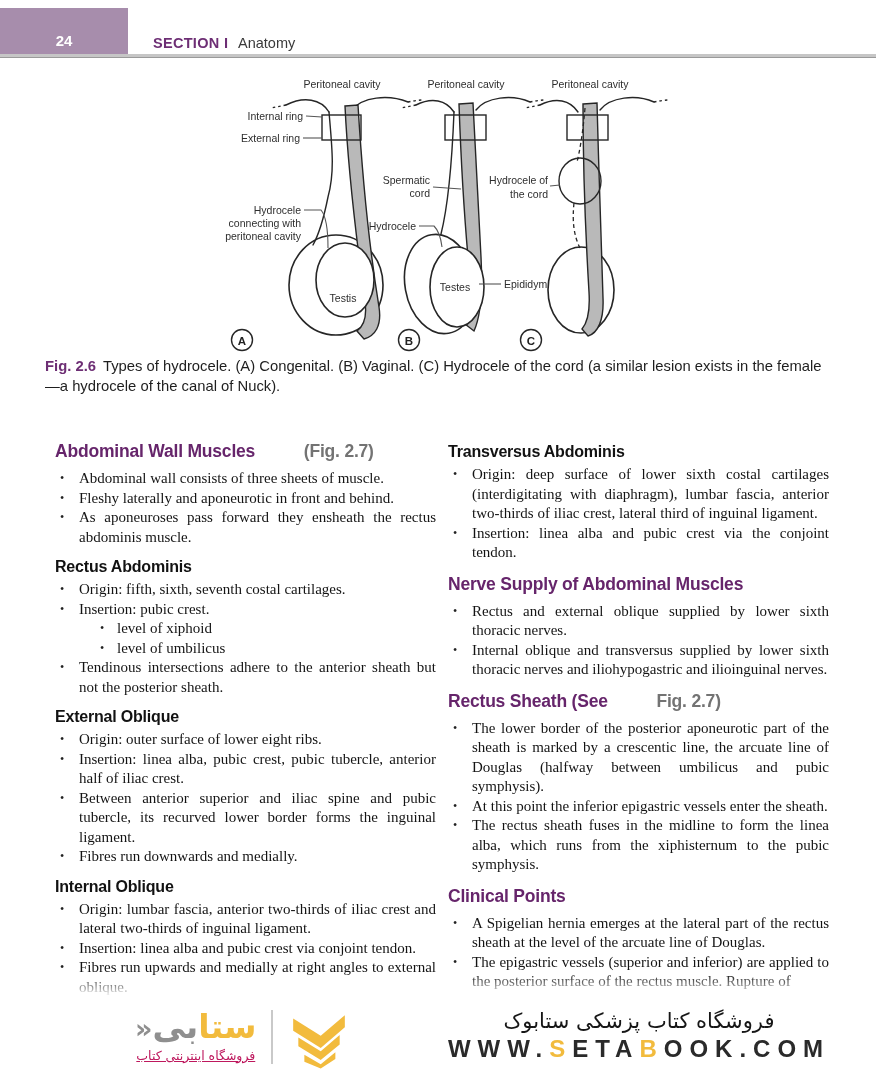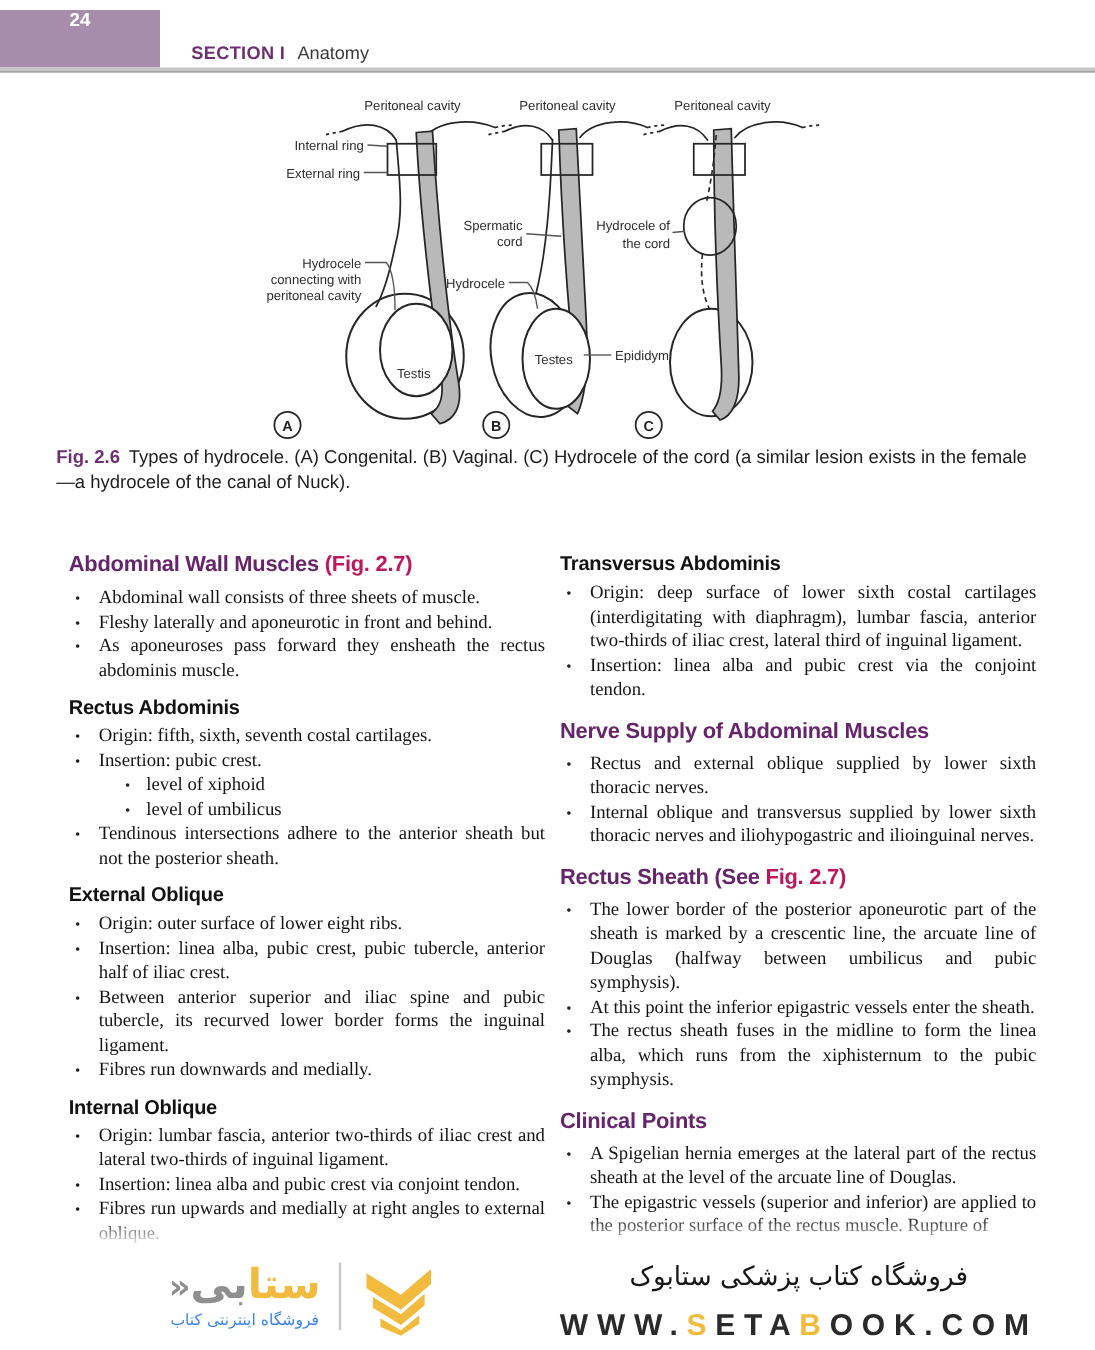--- a/index.html
+++ b/index.html
@@ -1,73 +1,73 @@
 <!DOCTYPE html>
 <html><head>
 <meta charset="utf-8">
 <style>
   html,body{margin:0;padding:0;background:#e9e9e9;}
   .page{position:relative;width:876px;height:1080px;background:#fff;overflow:hidden;
         font-family:"Liberation Serif",serif;}
   
   .pagenum-box{position:absolute;left:0;top:8px;width:128px;height:46px;background:#a78dac;
-      display:flex;align-items:flex-start;justify-content:center;box-sizing:border-box;padding-bottom:5px;}
+      display:flex;align-items:flex-end;justify-content:center;box-sizing:border-box;padding-bottom:5px;}
   .pagenum-box span{color:#fff;font-family:"Liberation Sans",sans-serif;font-weight:bold;font-size:15px;}
   .header-rule{position:absolute;left:0;top:54px;width:876px;height:3px;background:#c6c6c6;border-bottom:1px solid #9a9a9a;}
   .section-label{position:absolute;left:153px;top:35px;font-family:"Liberation Sans",sans-serif;
       font-weight:bold;font-size:14.5px;color:#6d2e74;letter-spacing:.3px;}
   .section-title{position:absolute;left:238px;top:35px;font-family:"Liberation Sans",sans-serif;
       font-size:14.5px;color:#3a3a3a;}
   
-  .figure-wrap{position:absolute;left:166px;top:72px;}
+  .figure-wrap{position:absolute;left:178px;top:72px;}
   .ln{stroke:#262626;stroke-width:1.4;fill:none;stroke-linecap:round;}
   .lnw{stroke:#262626;stroke-width:1.6;fill:#ffffff;}
   .gray{fill:#b9b9b9;stroke:#262626;stroke-width:1.4;}
   .dashln{stroke:#262626;stroke-width:1.4;fill:none;stroke-dasharray:2.5 3;}
   .dashln2{stroke:#262626;stroke-width:1.3;fill:none;stroke-dasharray:4 3;}
   .leader{stroke:#555;stroke-width:1.1;fill:none;}
   .figlbl{font-family:"Liberation Sans",sans-serif;font-size:10.5px;fill:#2e2e2e;}
   .panel-txt{font-family:"Liberation Sans",sans-serif;font-size:11.5px;font-weight:bold;fill:#222;}
   
   .caption{position:absolute;left:45px;top:356px;width:790px;font-family:"Liberation Sans",sans-serif;
       font-size:14.8px;line-height:20px;color:#1e1e1e;}
   .caption .fig-num{color:#6d2e74;font-weight:bold;margin-right:7px;}
   
   .columns{position:absolute;left:55px;top:438px;width:776px;height:560px;overflow:hidden;}
   .col{position:absolute;top:0;width:381px;}
   .col-left{left:0;}
   .col-right{left:393px;}
   .h-major{font-family:"Liberation Sans",sans-serif;font-weight:bold;font-size:17.5px;color:#66256b;
       margin:11px 0 7px;letter-spacing:-.2px;}
   .h-major.first{margin-top:3px;}
-  .h-major .fig-ref{color:#be185d;}
+  .h-major .fig-ref{color:#737373;margin-left:44px;}
   .h-sub{font-family:"Liberation Sans",sans-serif;font-weight:bold;font-size:16px;color:#121212;
       margin:11px 0 4px;letter-spacing:-.2px;}
   .h-sub.first{margin-top:5px;}
   .bi{display:flex;}
   .bi .dot{flex:0 0 24px;box-sizing:border-box;padding-left:5px;font-size:12px;color:#222;line-height:19.5px;}
   .bi .dot::before{content:"\2022";}
   .bi .bi-text{flex:1;text-align:justify;font-size:15px;line-height:19.5px;color:#141414;}
   .bi.sub{padding-left:40px;}
   .bi.sub .dot{flex:0 0 22px;}
   .fade{position:absolute;left:0;top:536px;width:776px;height:26px;
       background:linear-gradient(rgba(255,255,255,0),rgba(255,255,255,.96) 85%);pointer-events:none;}
   
   .footer{position:absolute;left:0;top:1000px;width:876px;height:80px;background:#fff;}
   .logo{position:absolute;left:99px;top:10px;display:flex;align-items:flex-start;margin-left:36px;}
   .logo-text{display:flex;flex-direction:column;align-items:center;direction:rtl;}
   .wordmark{font-family:"DejaVu Sans",sans-serif;font-weight:bold;font-size:33px;line-height:1.05;}
   .wm-yellow{color:#f2bb3d;}
   .wm-gray{color:#8f8f8f;}
   .wm-chevron{color:#8f8f8f;font-size:27px;}
-  .logo-tagline{font-family:"DejaVu Sans",sans-serif;font-size:12.5px;color:#3b82f6;margin-top:3px;}
+  .logo-tagline{font-family:"DejaVu Sans",sans-serif;font-size:12.5px;color:#be185d;margin-top:3px;text-decoration:underline;}
   .logo-divider{width:2px;height:54px;background:#c9c9c9;margin:0 12px 0 14px;}
   .footer-right{position:absolute;right:22px;top:8px;width:430px;text-align:center;}
   .shop-name{font-family:"DejaVu Sans",sans-serif;font-size:21px;color:#161616;direction:rtl;line-height:1.3;}
-  .site-url{margin-top:12px;font-family:"Liberation Sans",sans-serif;font-weight:bold;font-size:24px;
+  .site-url{margin-top:0;font-family:"Liberation Sans",sans-serif;font-weight:bold;font-size:24px;
       letter-spacing:7px;color:#2a2a2a;}
   .url-accent{color:#f2bb3d;}
 </style>
 </head>
 <body>
 
 <div class="page">
 
   <div class="pagenum-box">
     <span>24</span>

